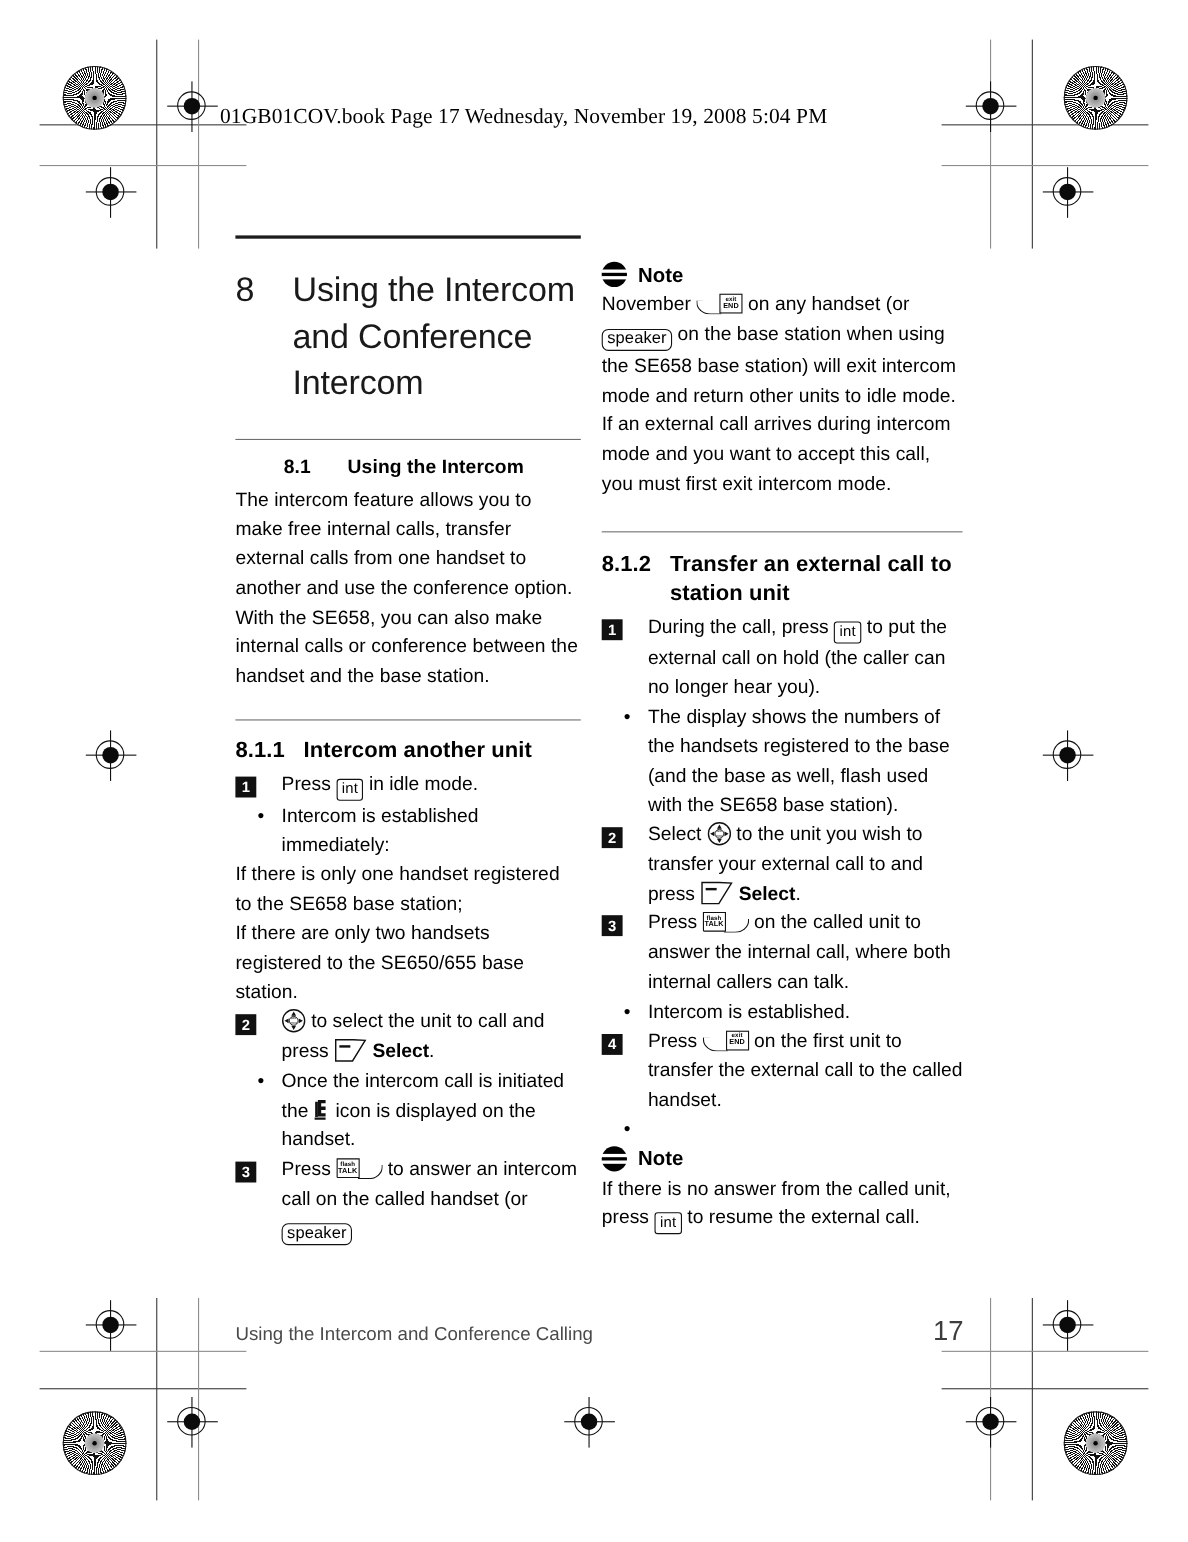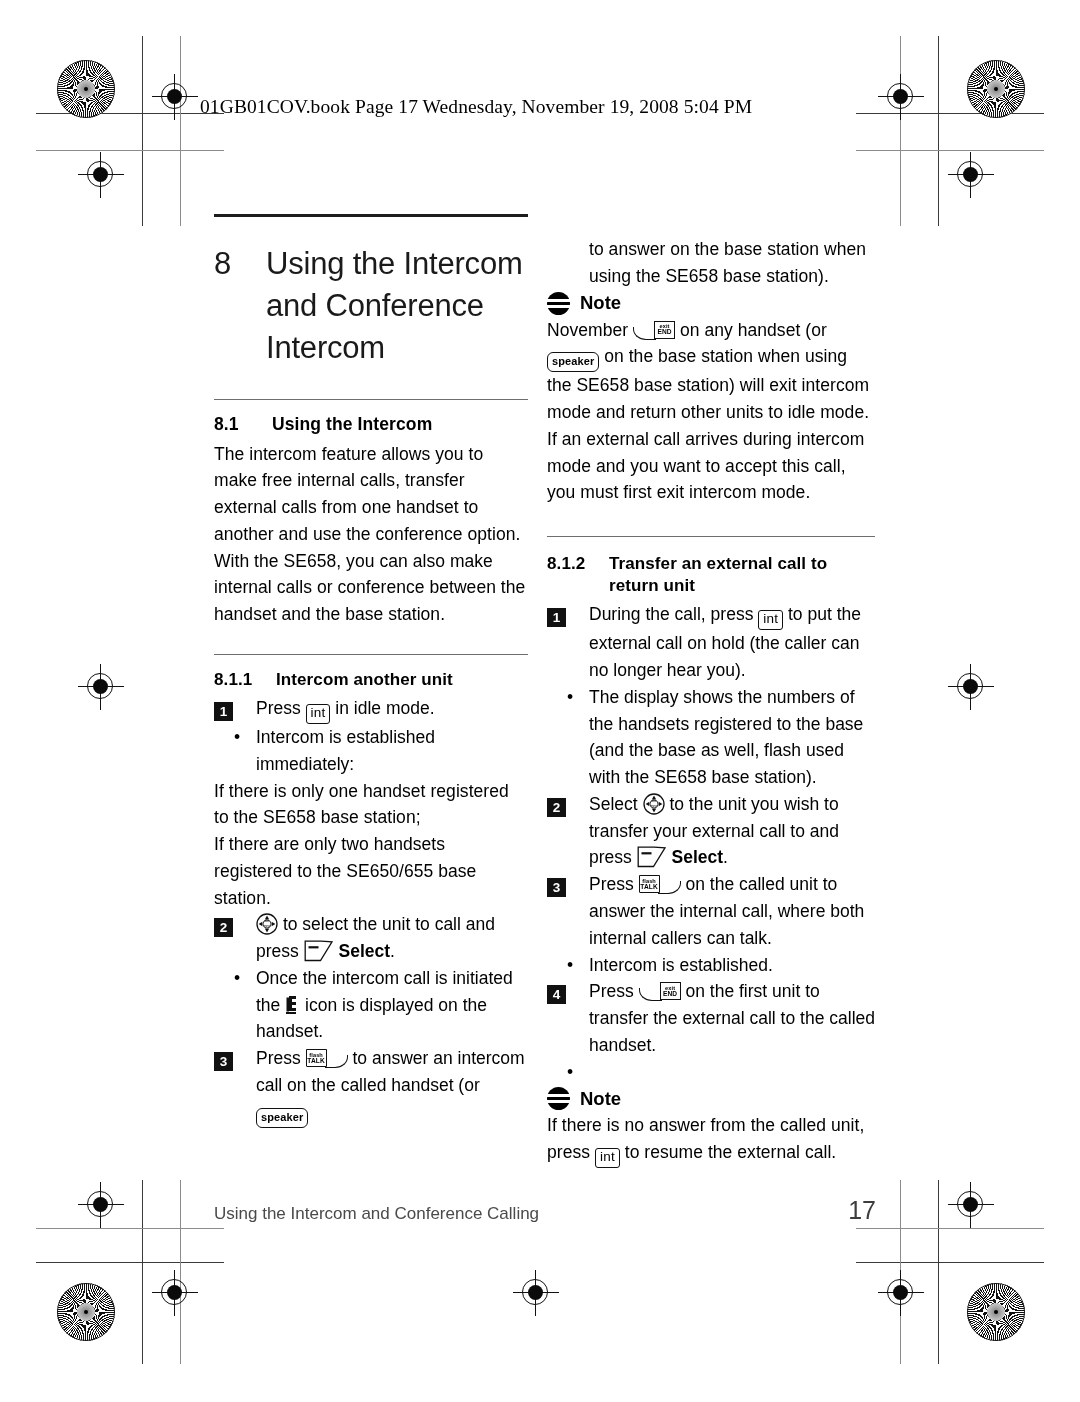--- a/index.html
+++ b/index.html
@@ -89,24 +89,24 @@
   .chapter .num { width: 52px; flex: 0 0 52px; }
   .chapter .ttl { flex: 1 1 auto; }
 
   h2.sec {
     font-size: 17.5px;
     font-weight: 700;
     margin: 0 0 6px 0;
     display:flex;
     letter-spacing: 0.1px;
   }
-  h2.sec .n { width: 58px; flex:0 0 58px; }
+  h2.sec .n { width: 58px; flex:0 0 58px;margin-left:44px; }
 
   h3.subsec {
-    font-size: 17px;
+    font-size: 20px;
     font-weight: 700;
     margin: 0 0 4px 0;
     display:flex;
     letter-spacing: 0.1px;
     line-height:1.3;
   }
   h3.subsec .n { width: 62px; flex:0 0 62px; }
   h3.subsec .t { flex:1 1 auto; }
 
   p.body {
@@ -188,26 +188,25 @@
     height:17px;
     font-family:"Liberation Sans", sans-serif;
     letter-spacing:0.2px;
   }
 
   
   .key-speaker {
     border:1.4px solid #111;
     border-radius:6px;
     padding:0 4px 1px 4px;
-    font-size:11px;
+    font-size:15px;
     line-height:16px;
     height:17px;
     letter-spacing:0.1px;
     font-family:"Liberation Sans", sans-serif;
-    font-weight:bold;
   }
 
   
   .key-talk { width:42px; height:20px; vertical-align:-5px; }
   .key-talk .box {
     position:absolute; left:0; top:0; width:21px; height:18px;
     border:1.3px solid #111; box-sizing:border-box;
     border-bottom-left-radius:1px;
   }
   .key-talk .l1, .key-talk .l2 {
@@ -492,21 +491,20 @@
         </span>
         <span>to answer an intercom call on the called handset (or</span>
         <span class="key key-speaker">speaker</span>
       </div>
     </div>
 
   </div>
 
   <div class="col-right">
 
-    <p class="body indent-42" style="margin-left:42px;">to answer on the base station when using the SE658 base station).</p>
 
     <div class="note-head">
       <span class="note-icon">
         <span class="disc"></span>
         <span class="s1"></span>
         <span class="s2"></span>
       </span>
       <span class="label">Note</span>
     </div>
 
@@ -522,21 +520,21 @@
       <span class="key key-speaker">speaker</span>
       <span>on the base station when using the SE658 base station) will exit intercom mode and return other units to idle mode. If an external call arrives during intercom mode and you want to accept this call, you must first exit intercom mode.</span>
     </p>
 
     <div class="rule-thin-r" style="margin-top:30px;"></div>
 
     <h3 class="subsec">
       <span class="n">8.1.2</span>
       <span class="t">
         <span>Transfer an external call to</span><br>
-        <span>return unit</span>
+        <span>station unit</span>
       </span>
     </h3>
 
     <div class="step">
       <div class="marker"><span class="sq">1</span></div>
       <div class="txt">
         <span>During the call, press</span>
         <span class="key key-int">int</span>
         <span>to put the external call on hold (the caller can no longer hear you).</span>
       </div>

